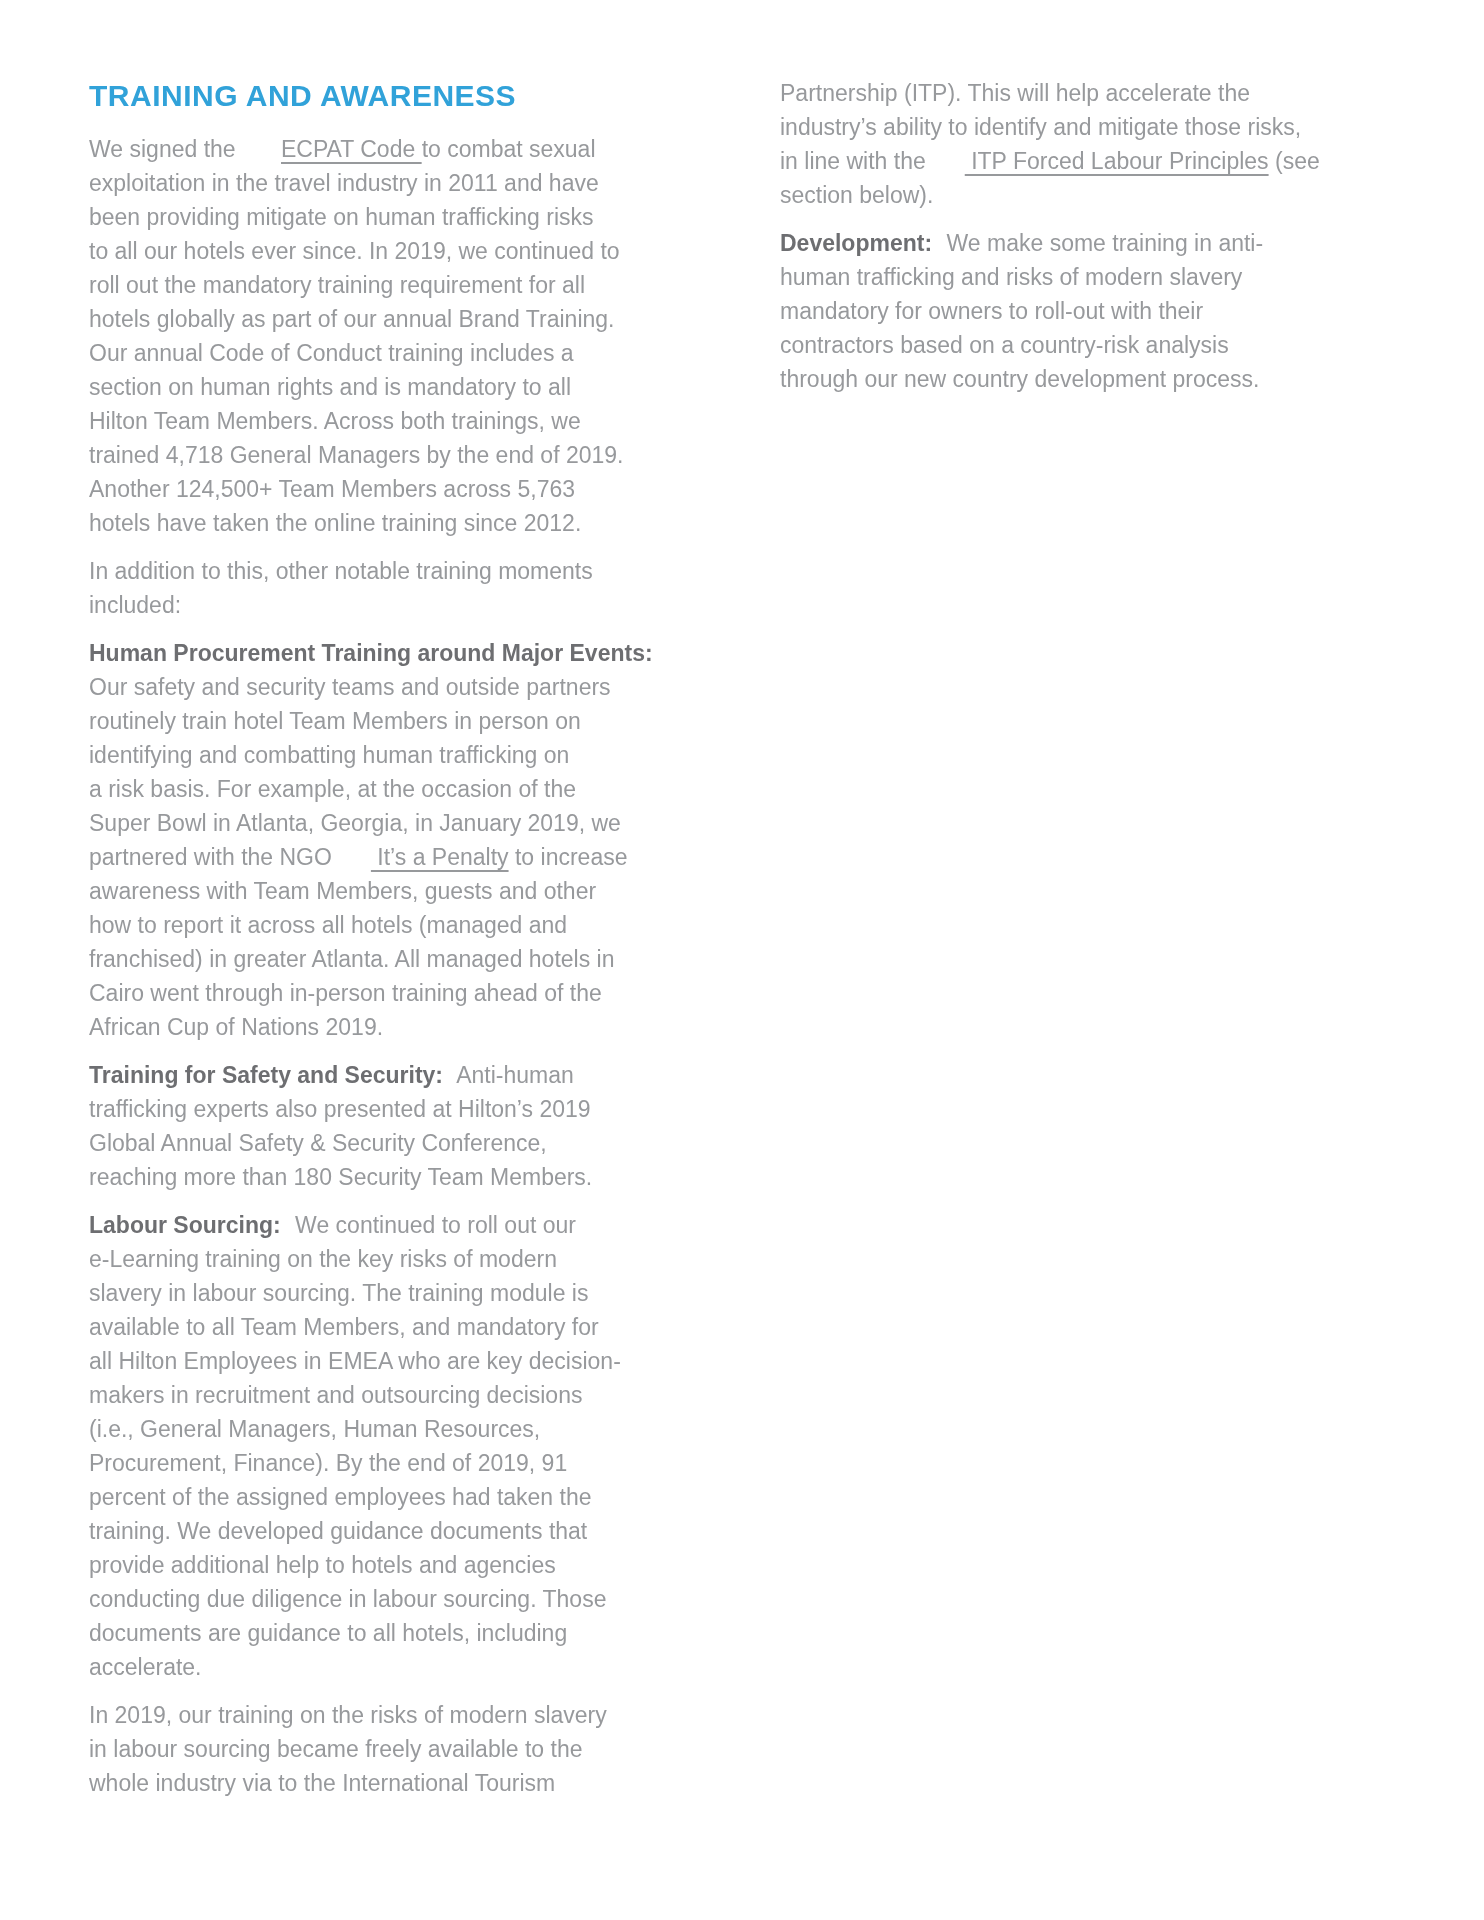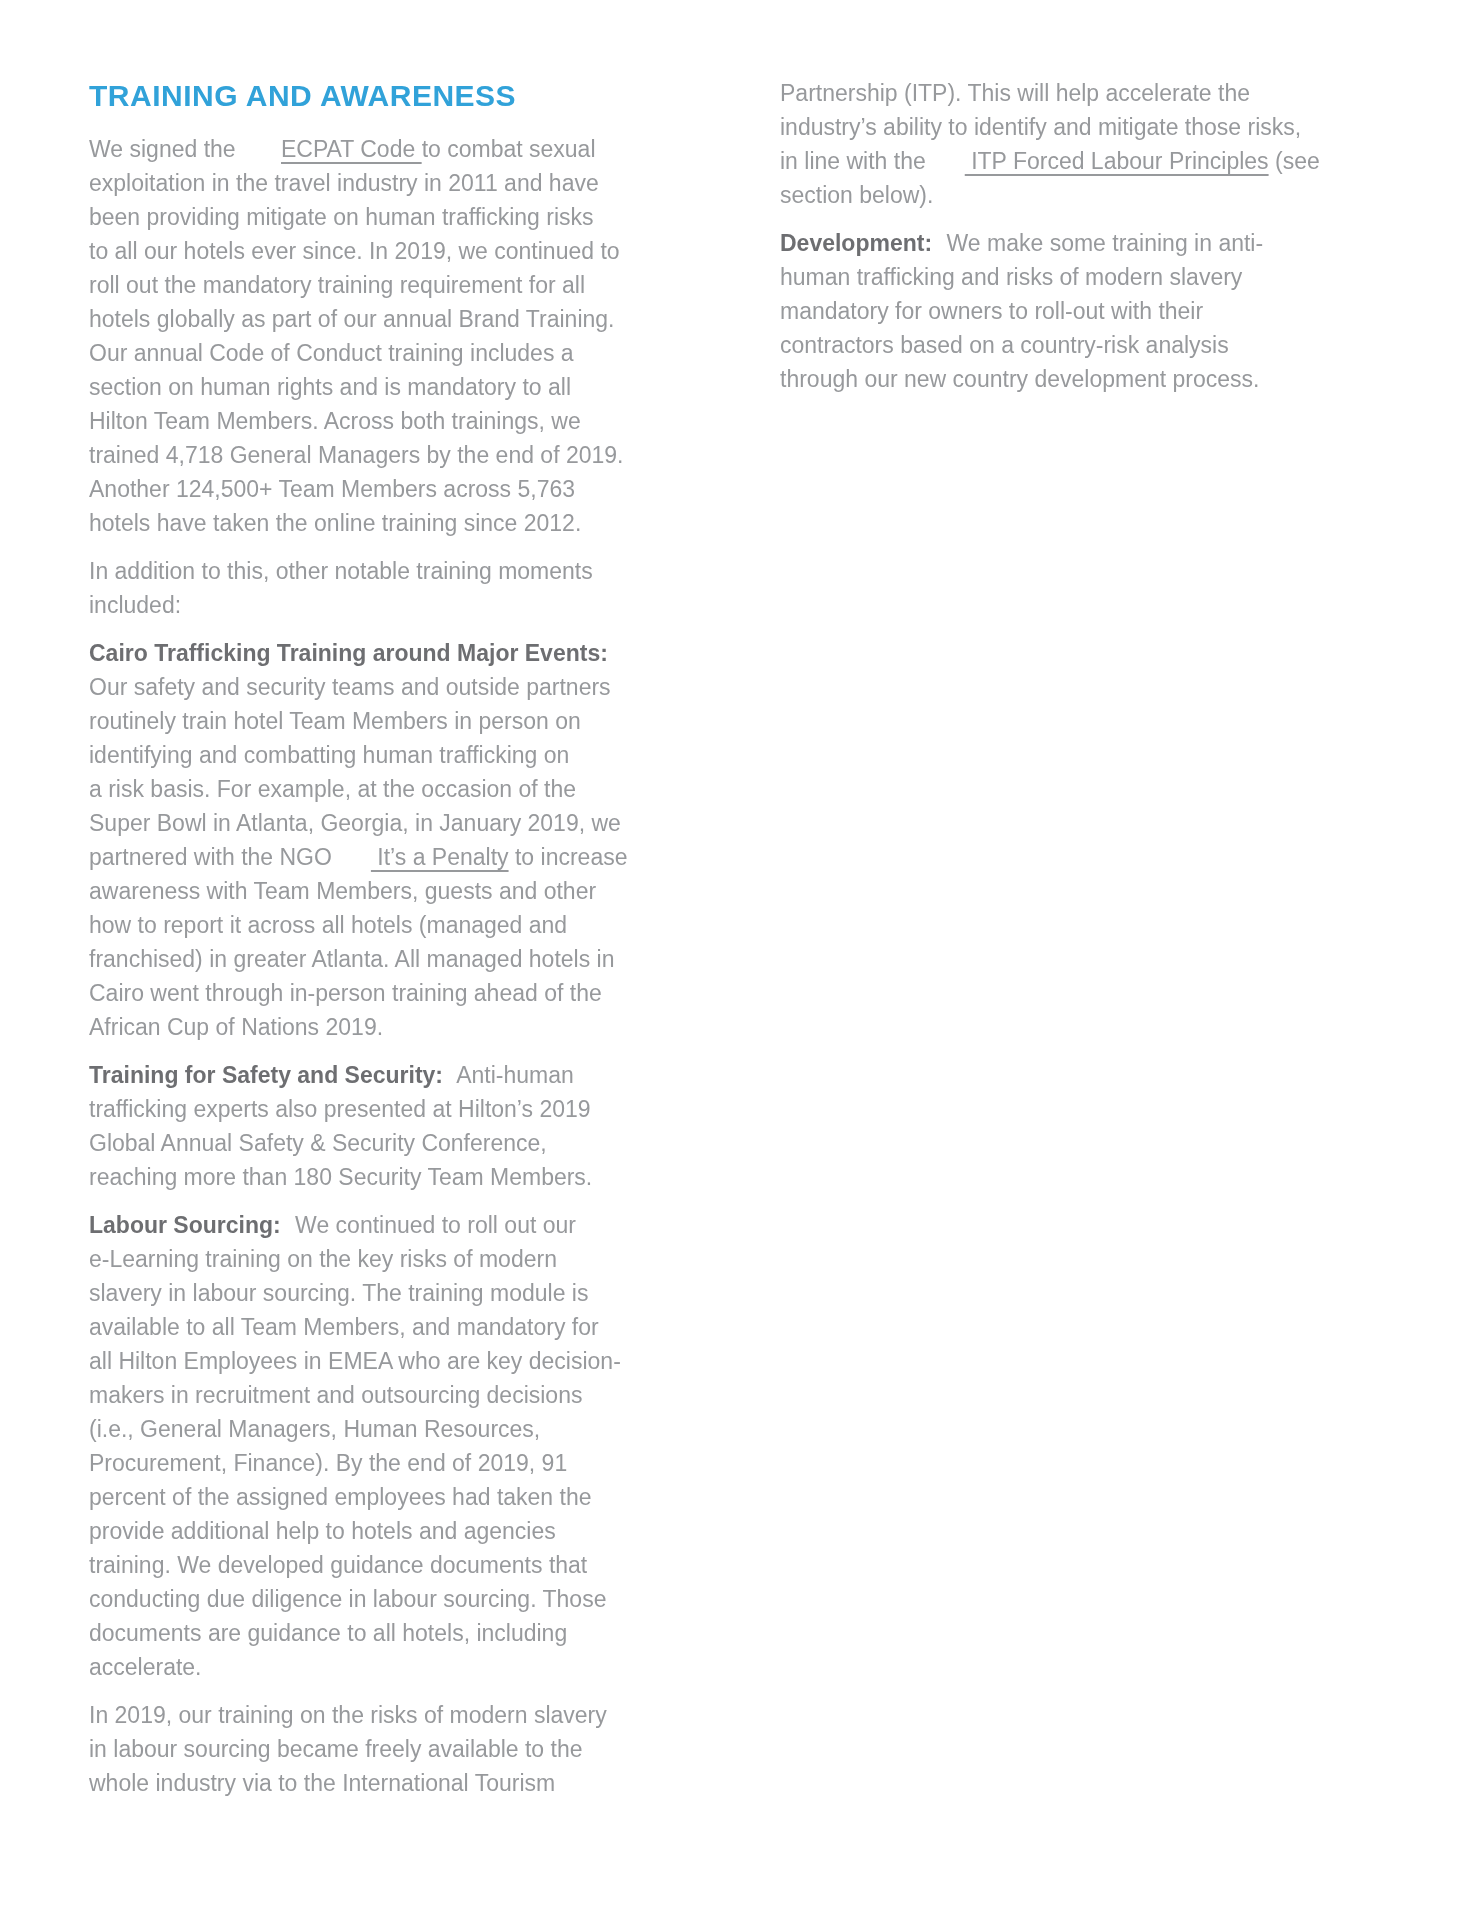--- a/index.html
+++ b/index.html
@@ -67,21 +67,21 @@
         <span class="ln"><span>Hilton Team Members. Across both trainings, we</span></span>
         <span class="ln"><span>trained 4,718 General Managers by the end of 2019.</span></span>
         <span class="ln"><span>Another 124,500+ Team Members across 5,763</span></span>
         <span class="ln"><span>hotels have taken the online training since 2012.</span></span>
       </p>
       <p class="para">
         <span class="ln"><span>In addition to this, other notable training moments</span></span>
         <span class="ln"><span>included:</span></span>
       </p>
       <p class="para">
-        <span class="ln"><strong class="bld">Cairo Trafficking Training around Major Events:</strong></span>
+        <span class="ln"><strong class="bld">Human Procurement Training around Major Events:</strong></span>
         <span class="ln"><span>Our safety and security teams and outside partners</span></span>
         <span class="ln"><span>routinely train hotel Team Members in person on</span></span>
         <span class="ln"><span>identifying and combatting human trafficking on</span></span>
         <span class="ln"><span>a risk basis. For example, at the occasion of the</span></span>
         <span class="ln"><span>Super Bowl in Atlanta, Georgia, in January 2019, we</span></span>
         <span class="ln"><span>partnered with the NGO</span><a class="lnk"> It’s a Penalty</a><span> to increase</span></span>
         <span class="ln"><span>awareness with Team Members, guests and other</span></span>
         <span class="ln"><span>how to report it across all hotels (managed and</span></span>
         <span class="ln"><span>franchised) in greater Atlanta. All managed hotels in</span></span>
         <span class="ln"><span>Cairo went through in-person training ahead of the</span></span>
@@ -96,22 +96,22 @@
       <p class="para">
         <span class="ln"><strong class="bld">Labour Sourcing:</strong><span> We continued to roll out our</span></span>
         <span class="ln"><span>e-Learning training on the key risks of modern</span></span>
         <span class="ln"><span>slavery in labour sourcing. The training module is</span></span>
         <span class="ln"><span>available to all Team Members, and mandatory for</span></span>
         <span class="ln"><span>all Hilton Employees in EMEA who are key decision-</span></span>
         <span class="ln"><span>makers in recruitment and outsourcing decisions</span></span>
         <span class="ln"><span>(i.e., General Managers, Human Resources,</span></span>
         <span class="ln"><span>Procurement, Finance). By the end of 2019, 91</span></span>
         <span class="ln"><span>percent of the assigned employees had taken the</span></span>
+        <span class="ln"><span>training. We developed guidance documents that</span></span>
         <span class="ln"><span>provide additional help to hotels and agencies</span></span>
-        <span class="ln"><span>training. We developed guidance documents that</span></span>
         <span class="ln"><span>conducting due diligence in labour sourcing. Those</span></span>
         <span class="ln"><span>documents are guidance to all hotels, including</span></span>
         <span class="ln"><span>accelerate.</span></span>
       </p>
       <p class="para">
         <span class="ln"><span>In 2019, our training on the risks of modern slavery</span></span>
         <span class="ln"><span>in labour sourcing became freely available to the</span></span>
         <span class="ln"><span>whole industry via to the International Tourism</span></span>
       </p>
     </div>

